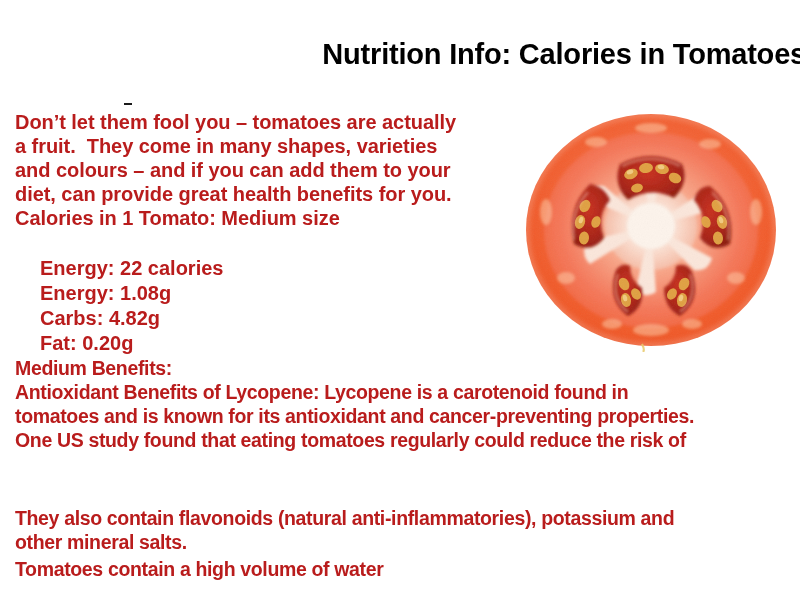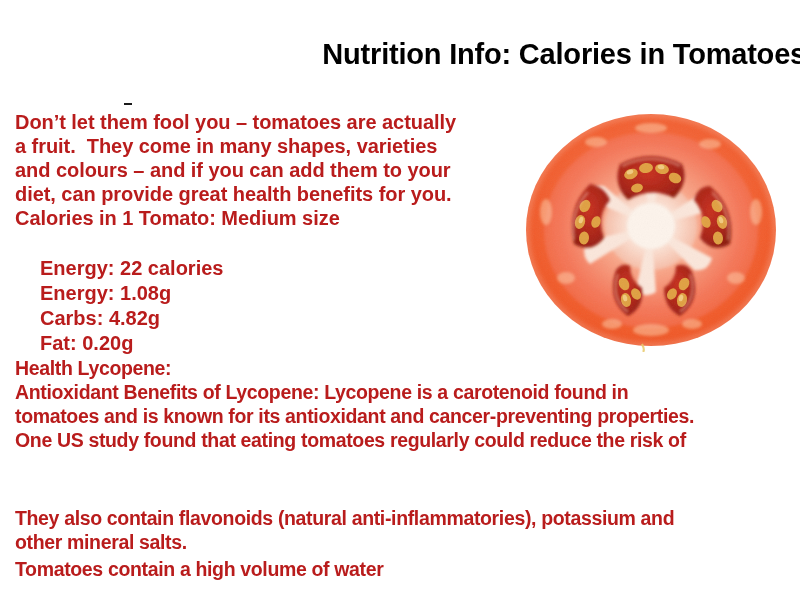--- a/index.html
+++ b/index.html
@@ -85,21 +85,21 @@
 
   <div id="dash-artifact"></div>
 
   <div class="body-line intro-line" style="top:206px">Calories in 1 Tomato: Medium size</div>
 
   <div class="body-line nutrient-line" style="top:256px">Energy: 22 calories</div>
   <div class="body-line nutrient-line" style="top:281px">Energy: 1.08g</div>
   <div class="body-line nutrient-line" style="top:306px">Carbs: 4.82g</div>
   <div class="body-line nutrient-line" style="top:331px">Fat: 0.20g</div>
 
-  <div class="body-line benefit-line" style="top:356px">Health Lycopene:</div>
+  <div class="body-line benefit-line" style="top:356px">Medium Benefits:</div>
   <div class="body-line benefit-line" style="top:380px">Antioxidant Benefits of Lycopene: Lycopene is a carotenoid found in</div>
   <div class="body-line benefit-line" style="top:404px">tomatoes and is known for its antioxidant and cancer-preventing properties.</div>
   <div class="body-line benefit-line" style="top:428px">One US study found that eating tomatoes regularly could reduce the risk of</div>
   <div class="body-line benefit-line" style="top:506px">They also contain flavonoids (natural anti-inflammatories), potassium and</div>
   <div class="body-line benefit-line" style="top:530px">other mineral salts.</div>
   <div class="body-line benefit-line" style="top:557px">Tomatoes contain a high volume of water</div>
 
   <div id="tomato-figure">
     <svg viewBox="0 0 256 240" xmlns="http://www.w3.org/2000/svg">
       <defs>

